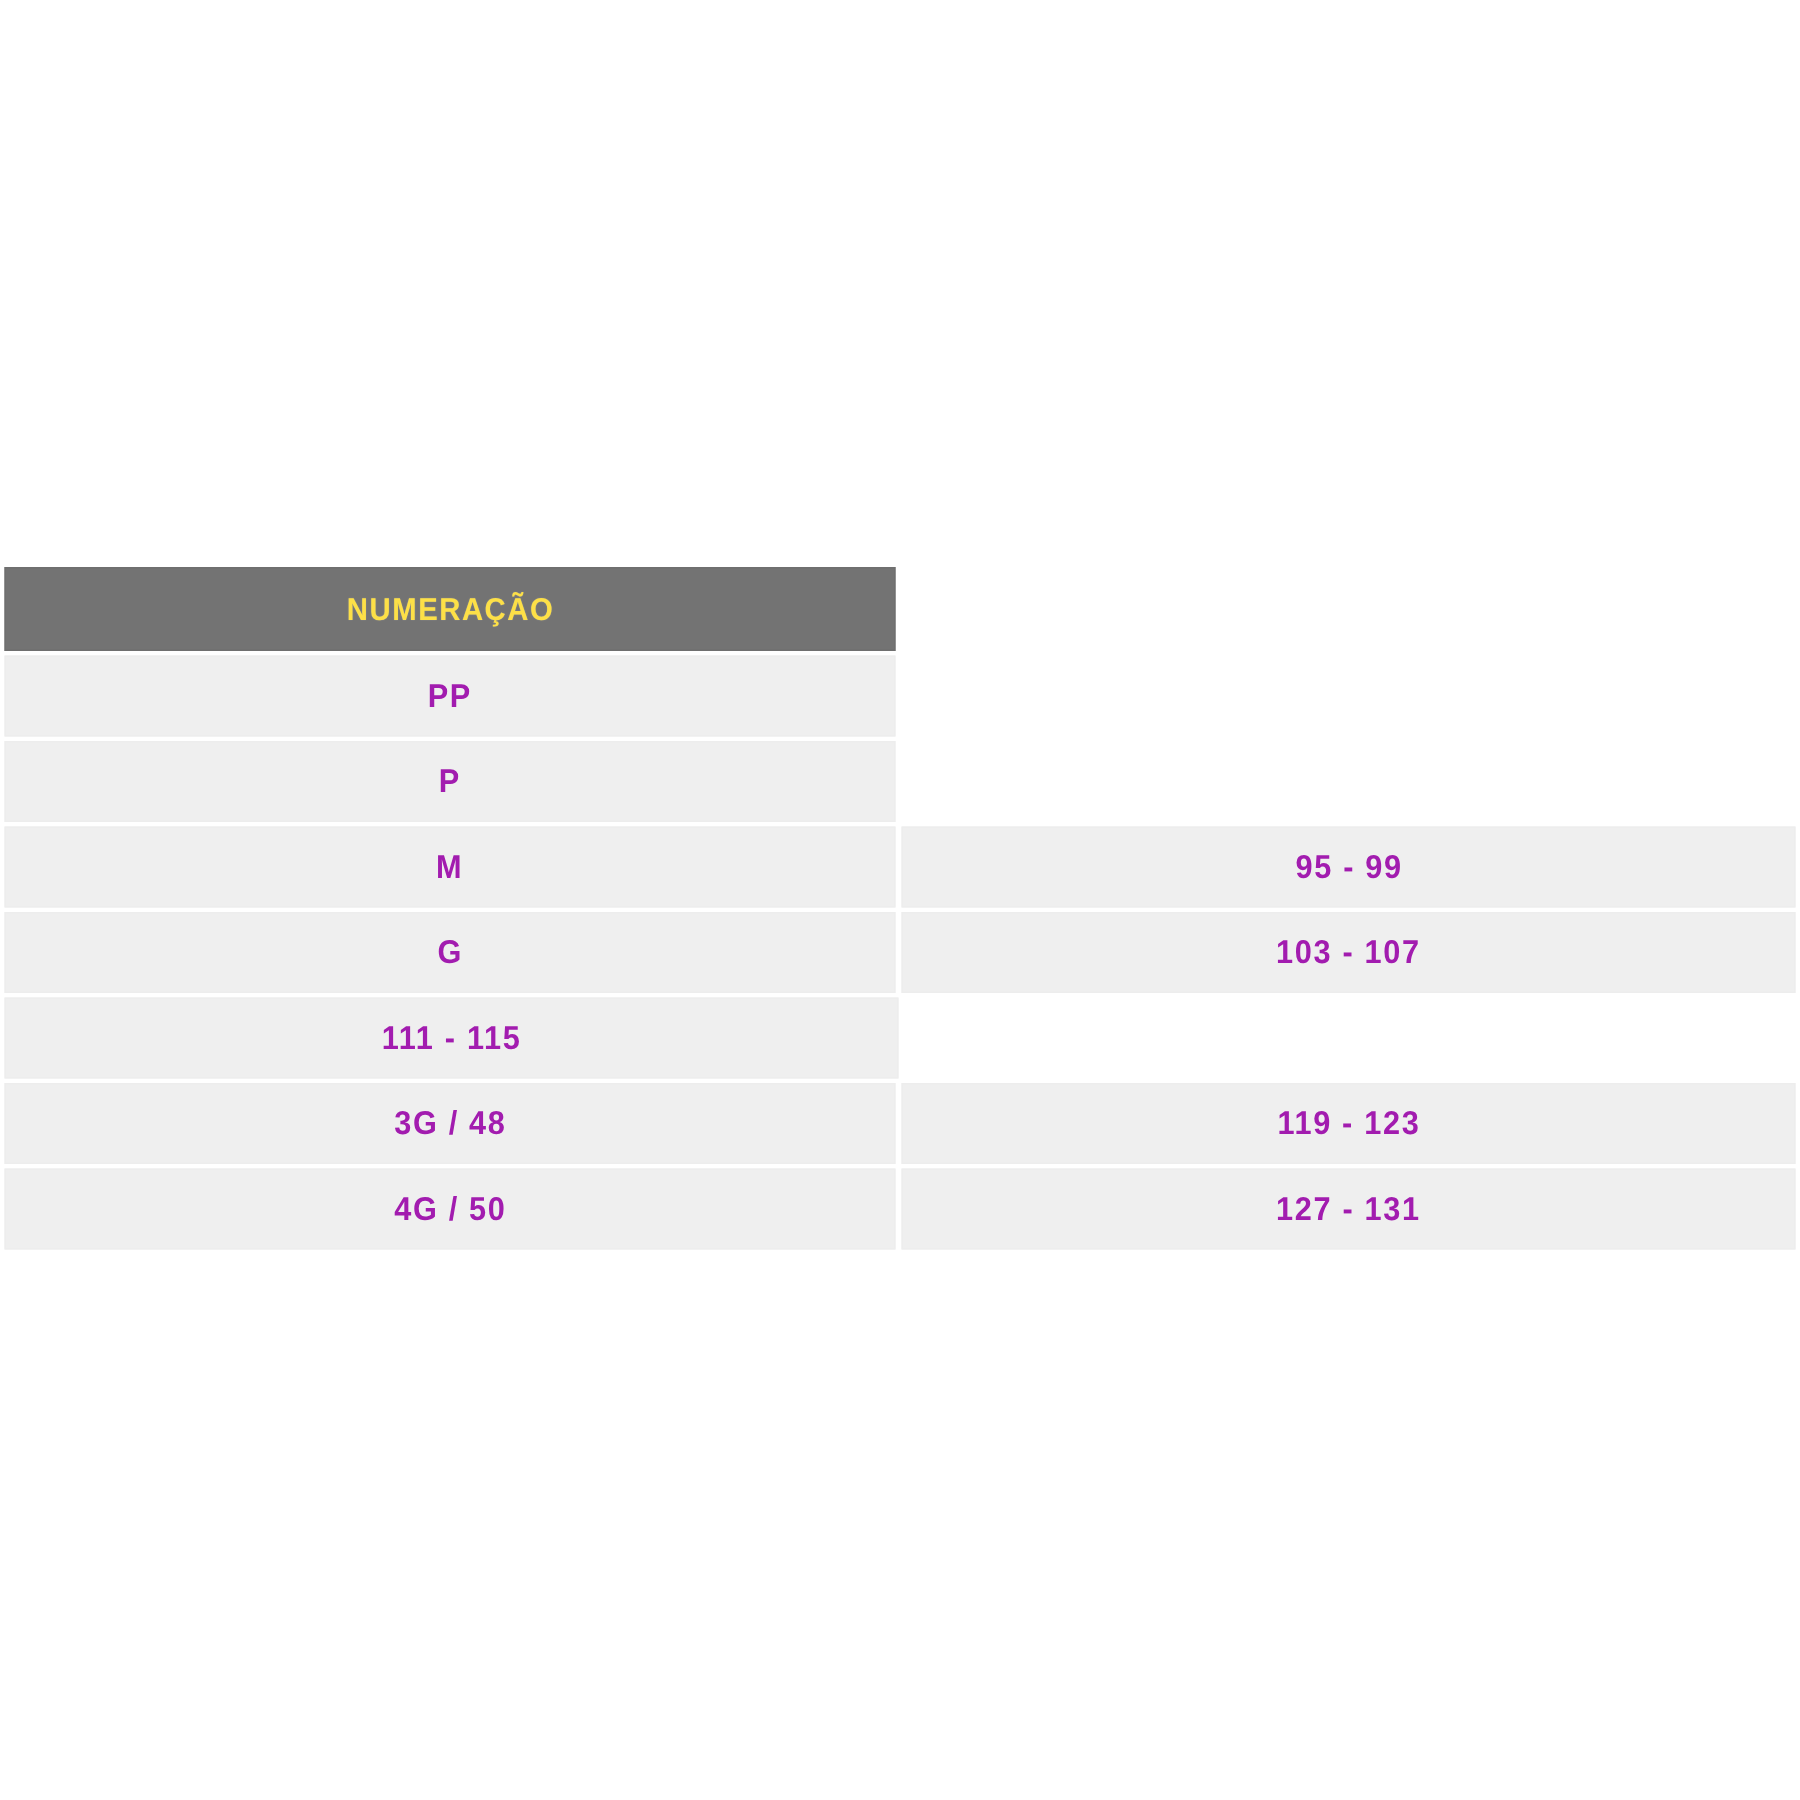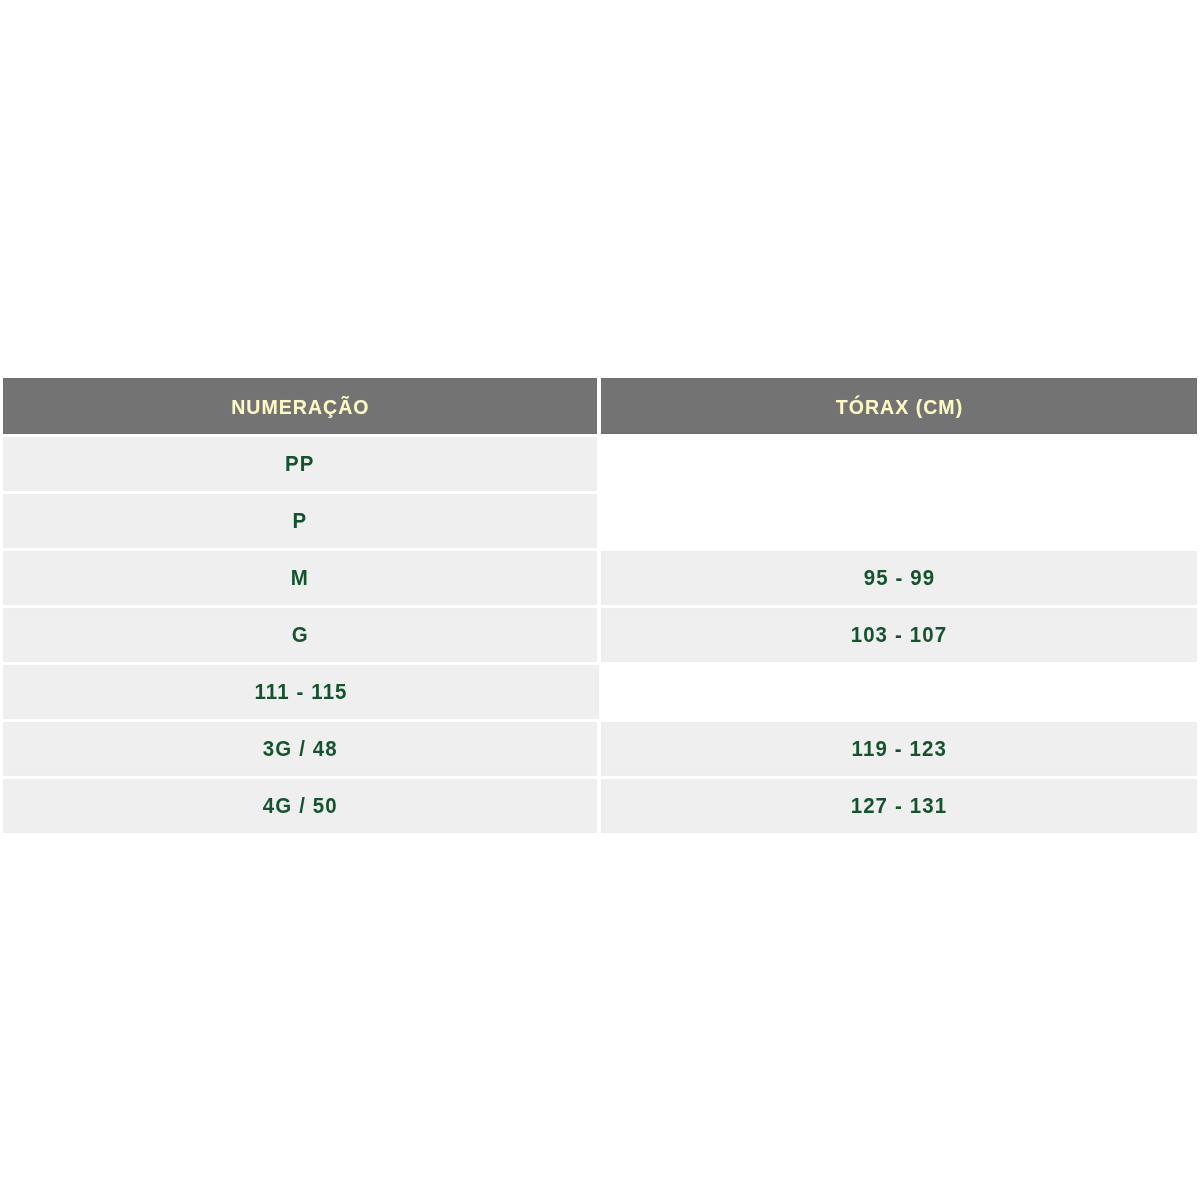--- a/index.html
+++ b/index.html
@@ -56,35 +56,35 @@
   }
   .col-torax {
     width: 596px;
     flex: 0 0 596px;
   }
 
   
   .header-row .cell {
     background: #737373;
     height: 56px;
-    color: #fef9c3;
+    color: #fde047;
     font-size: 21px;
     font-weight: bold;
     letter-spacing: 1.1px;
     text-transform: uppercase;
     font-stretch: condensed;
     border: 1px solid #6f6f6f;
     text-shadow: 0 0 1px rgba(255,255,255,0.25);
   }
 
   
   .body-row .cell {
     background: #efefef;
     height: 54px;
-    color: #14532d;
+    color: #a21caf;
     font-size: 22px;
     font-weight: bold;
     letter-spacing: 1.2px;
     border: 1px solid #ededed;
   }
 
   .cell-text {
     display: inline-block;
     line-height: 1;
     transform: scaleX(0.93);
@@ -95,23 +95,20 @@
 </head>
 <body>
 
 <div class="page">
 
   <div class="size-table">
 
     <div class="table-row header-row">
       <div class="cell col-numeracao">
         <span class="cell-text">NUMERAÇÃO</span>
-      </div>
-      <div class="cell col-torax">
-        <span class="cell-text">TÓRAX (cm)</span>
       </div>
     </div>
 
     <div class="table-row body-row">
       <div class="cell col-numeracao">
         <span class="cell-text">PP</span>
       </div>
     </div>
 
     <div class="table-row body-row">

